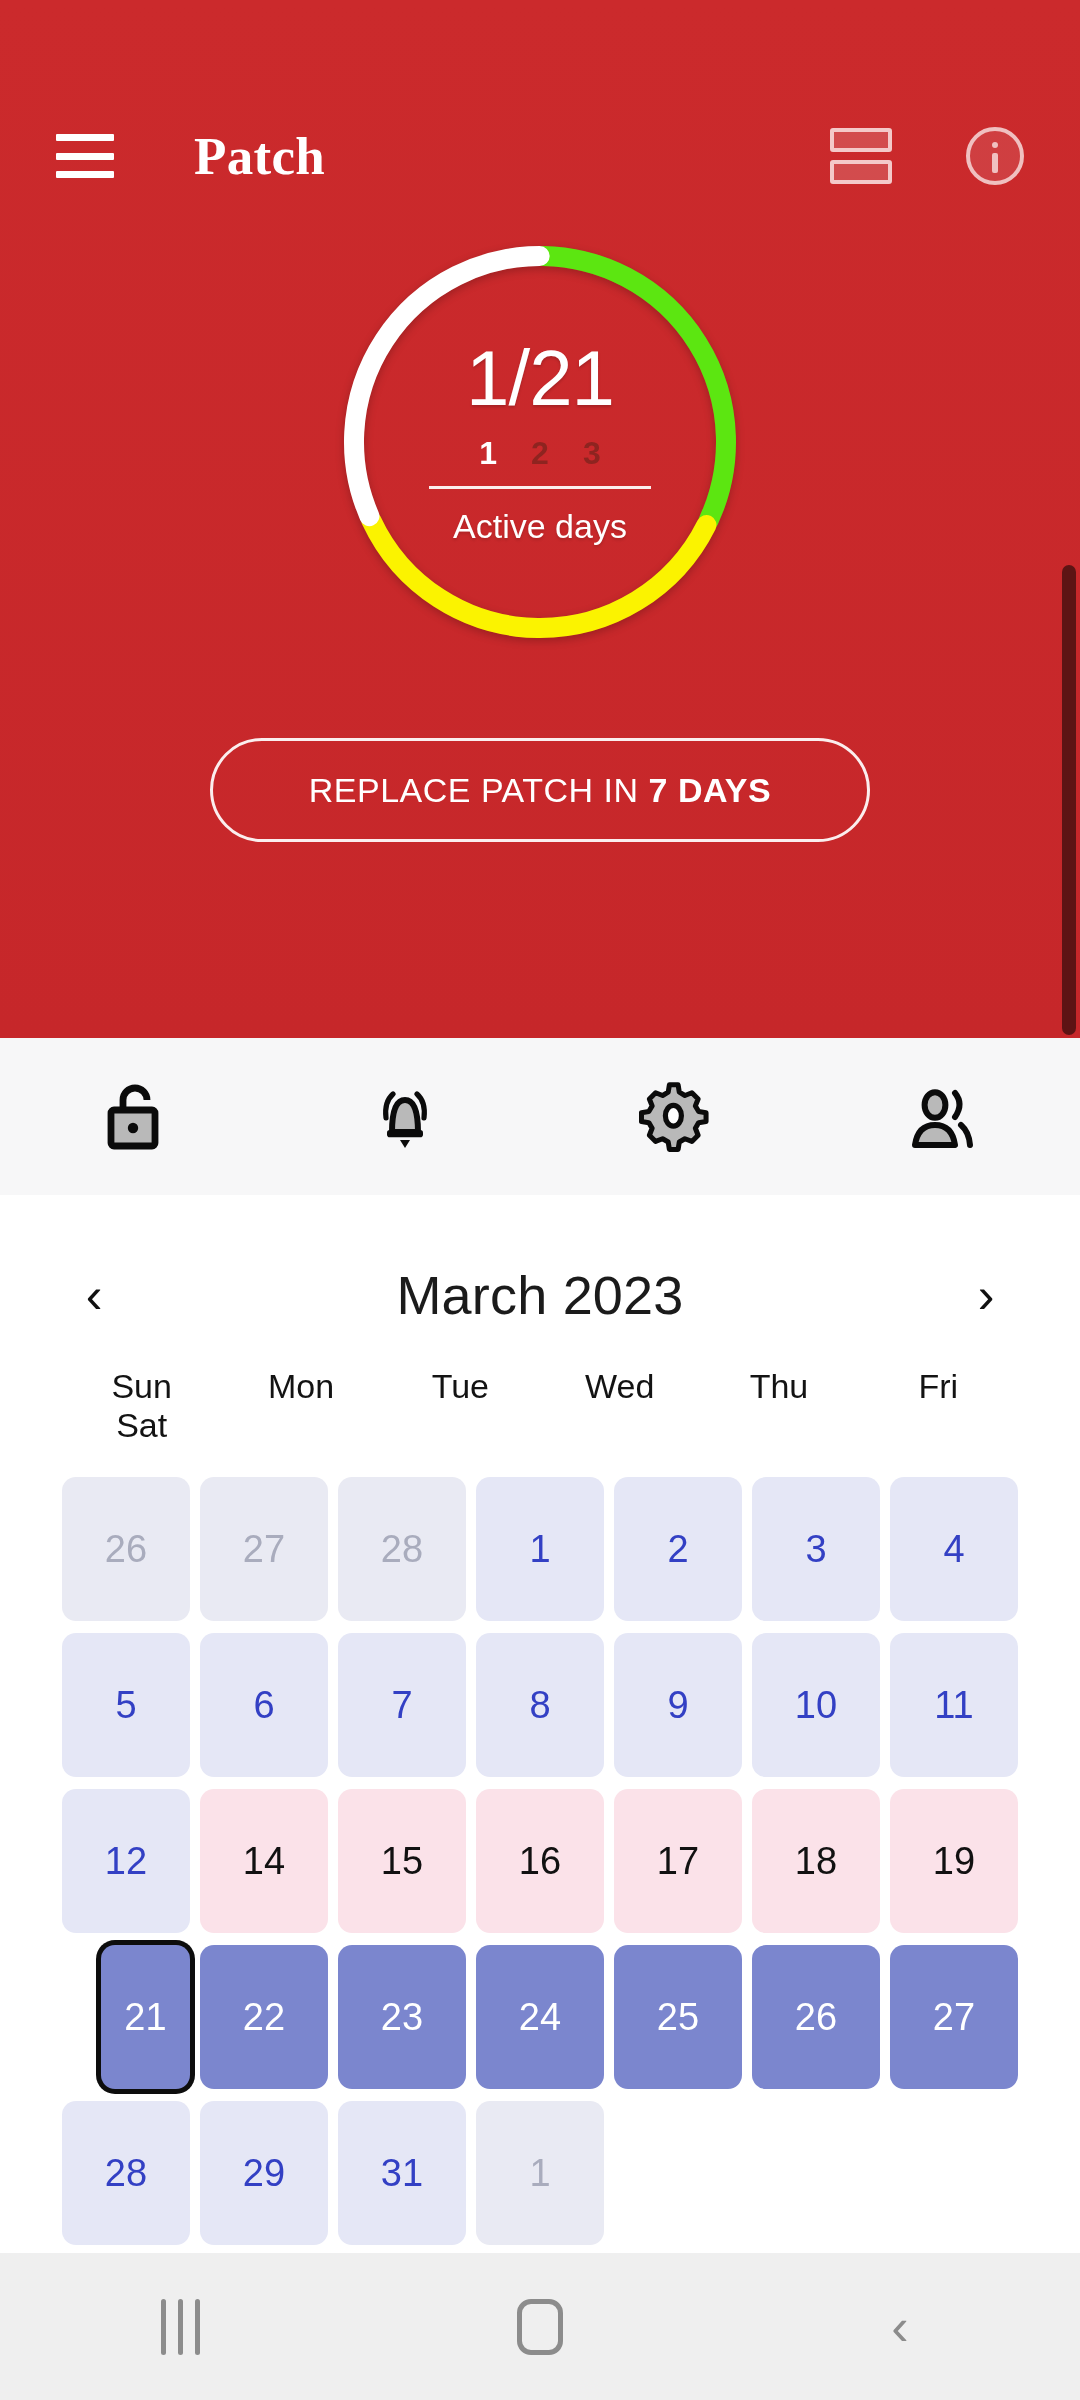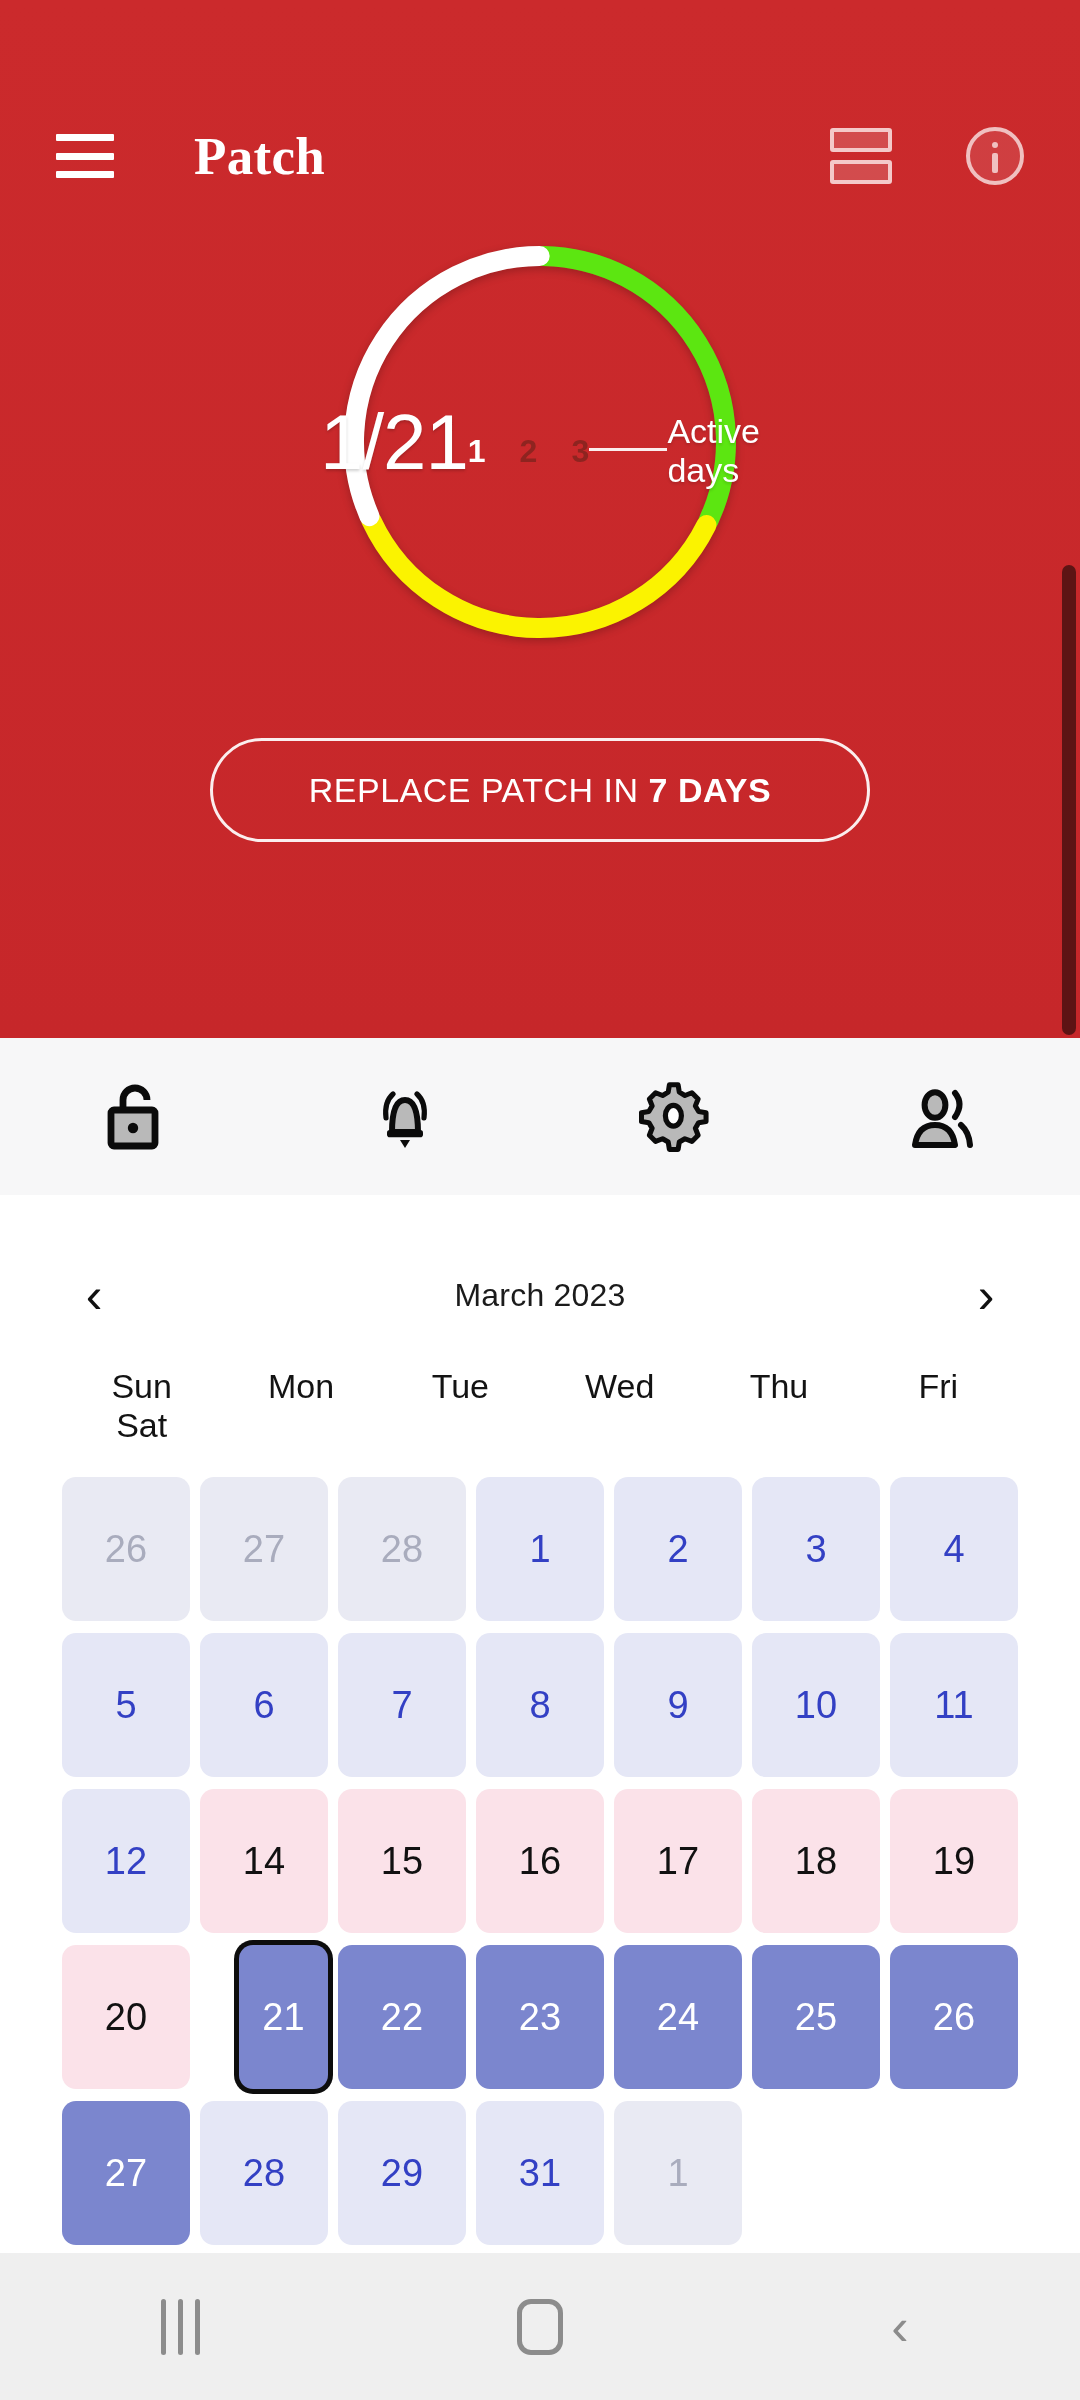--- a/index.html
+++ b/index.html
@@ -93,21 +93,21 @@
 
   
   .ring-wrap {
     position:relative;
     width:440px; height:440px;
     margin:-18px auto 0 auto;
   }
   .ring-wrap svg { display:block; width:440px; height:440px; filter:drop-shadow(0 3px 4px rgba(0,0,0,0.22)); }
   .ring-center {
     position:absolute; inset:0;
-    display:flex; flex-direction:row;
+    display:flex; flex-direction:column;
     align-items:center; justify-content:center;
     pointer-events:none;
   }
   .ring-fraction {
     color:#ffffff;
     font-size:78px;
     font-weight:400;
     line-height:1;
     letter-spacing:-1px;
     text-shadow:0 2px 3px rgba(0,0,0,0.18);
@@ -178,21 +178,21 @@
     margin-top:40px;
   }
   .cal-nav {
     width:64px; height:64px;
     display:flex; align-items:center; justify-content:center;
     background:none; border:none; cursor:pointer;
     font-size:50px; color:#111; line-height:1;
     font-family:"Liberation Sans", sans-serif;
   }
   .cal-title {
-    font-size:32px; color:#1b1b1b;
+    font-size:54px; color:#1b1b1b;
     letter-spacing:0.2px;
   }
   .cal-dow {
     display:grid; grid-template-columns:repeat(6,1fr);
     margin-top:12px;
   }
   .cal-dow div {
     text-align:center;
     font-size:34px;
     color:#131313;
@@ -346,21 +346,20 @@
         <div class="day lav">9</div>
         <div class="day lav">10</div>
         <div class="day lav">11</div>
         <div class="day lav">12</div>
         <div class="day pink">14</div>
         <div class="day pink">15</div>
         <div class="day pink">16</div>
         <div class="day pink">17</div>
         <div class="day pink">18</div>
         <div class="day pink">19</div>
-        <div class="day pink">20</div>
         <div class="day sel today">21</div>
         <div class="day sel">22</div>
         <div class="day sel">23</div>
         <div class="day sel">24</div>
         <div class="day sel">25</div>
         <div class="day sel">26</div>
         <div class="day sel">27</div>
         <div class="day lav">28</div>
         <div class="day lav">29</div>
         <div class="day lav">31</div>

